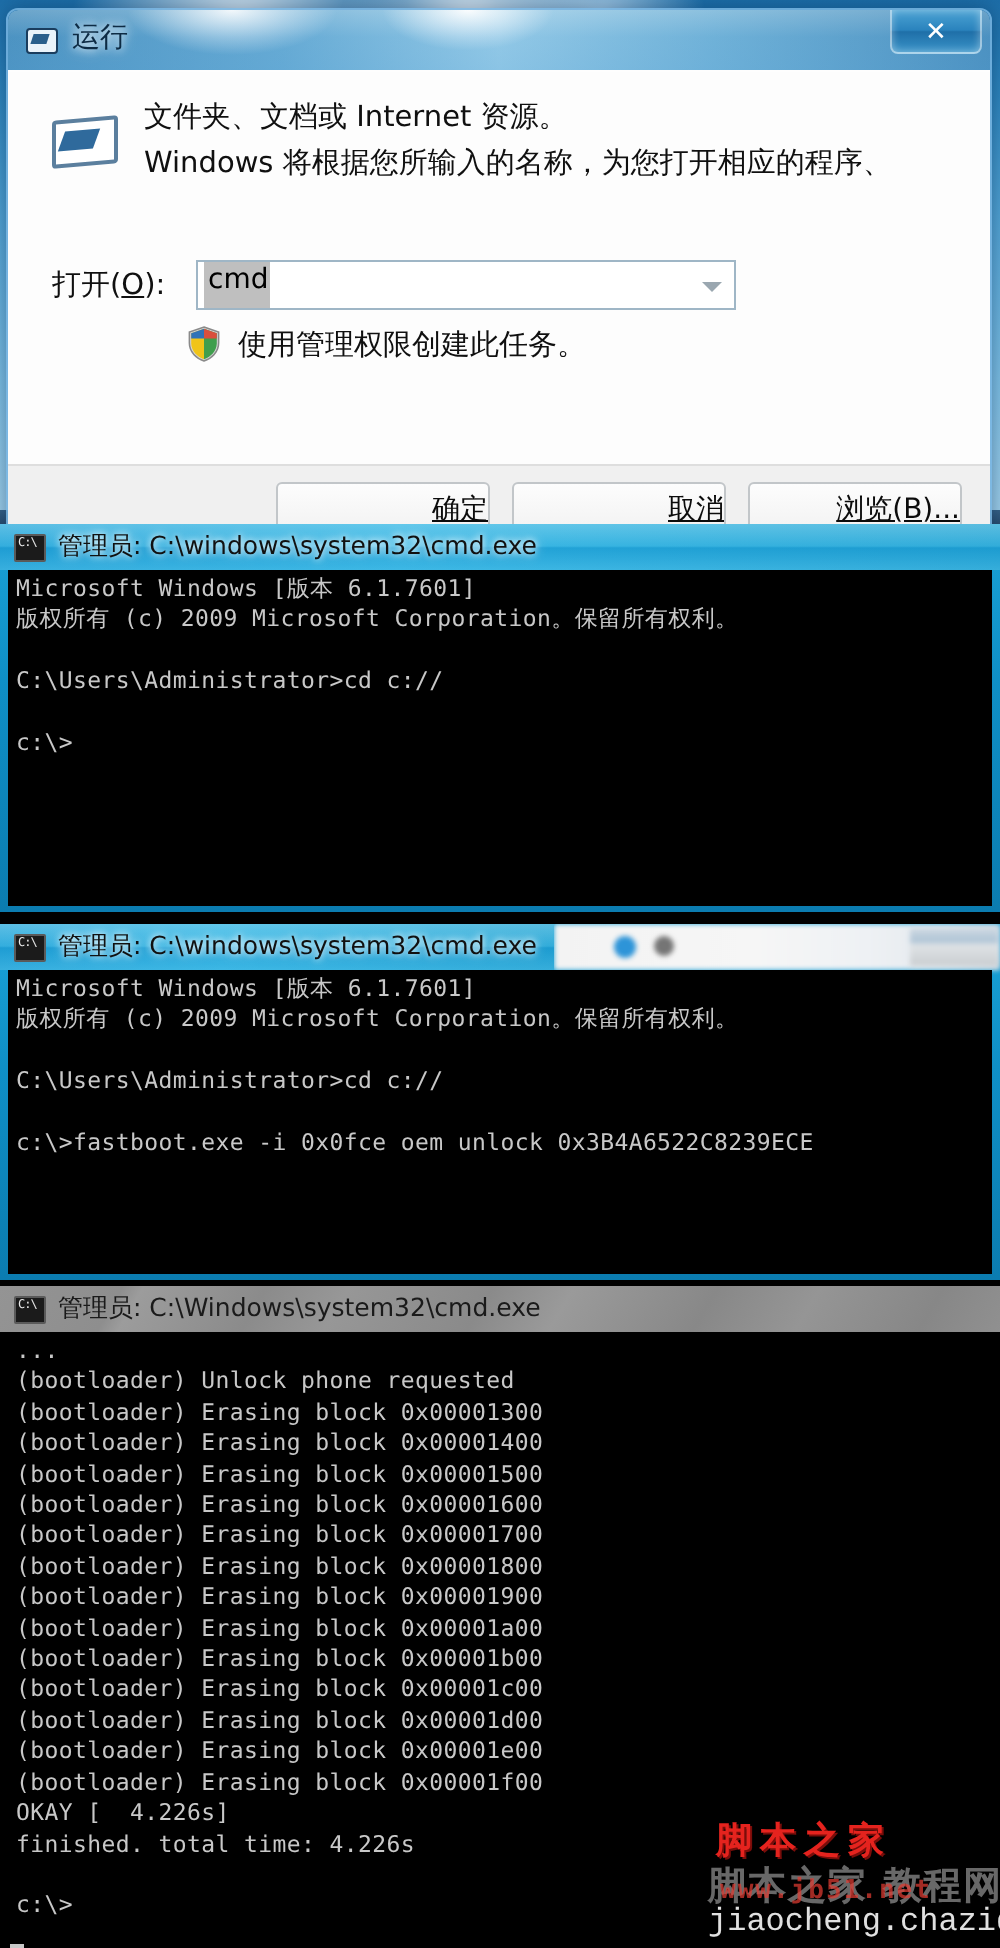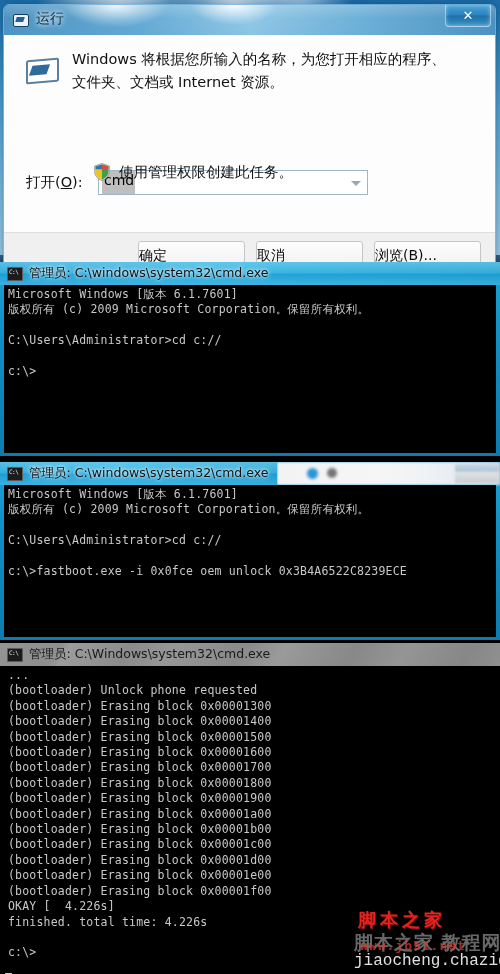--- a/index.html
+++ b/index.html
@@ -145,21 +145,20 @@
     line-height: 23px;
     color: #101010;
     font-family: "DejaVu Sans", "Liberation Sans", sans-serif;
   }
   .run-open-row {
     position: absolute;
     left: 0; top: 94px;
     width: 390px;
     display: flex;
     align-items: center;
-    margin-top: 40px;
   }
   .run-open-label {
     margin-left: 22px;
     font-size: 14.5px;
     color: #101010;
     width: 72px;
     flex: none;
     font-family: "DejaVu Sans", "Liberation Sans", sans-serif;
   }
   .run-open-label u { text-decoration: underline; }
@@ -224,23 +223,24 @@
     gap: 11px;
   }
   .run-btn {
     width: 105px;
     height: 26px;
     border: 1px solid #c2c6c9;
     border-radius: 3px;
     background: linear-gradient(180deg, #fdfdfd, #f1f1f1);
     font-size: 14px;
     color: #0c0c0c;
-    text-align: left;
+    text-align: right;
     line-height: 26px;
     font-family: "DejaVu Sans", "Liberation Sans", sans-serif;
+    text-decoration: underline;
   }
 
   
   .cmd-window {
     position: absolute;
     overflow: hidden;
   }
   .cmd-chrome-active {
     background: linear-gradient(180deg,#1aa3d8 0%, #0f8fc6 40%, #0b7cb0 100%);
   }
@@ -426,22 +426,22 @@
     </div>
 
     <div class="run-body">
 
       <div class="run-desc-row">
         <div class="run-app-icon">
           <span class="win-outer"></span>
           <span class="win-inner"></span>
         </div>
         <div class="run-desc-text">
+          <div>文件夹、文档或 Internet 资源。</div>
           <div>Windows 将根据您所输入的名称，为您打开相应的程序、</div>
-          <div>文件夹、文档或 Internet 资源。</div>
         </div>
       </div>
 
       <div class="run-open-row">
         <span class="run-open-label"><span>打开(</span><u>O</u><span>):</span></span>
         <div class="run-combo">
           <span class="run-combo-value">cmd</span>
           <span class="run-combo-caret"></span>
         </div>
       </div>

